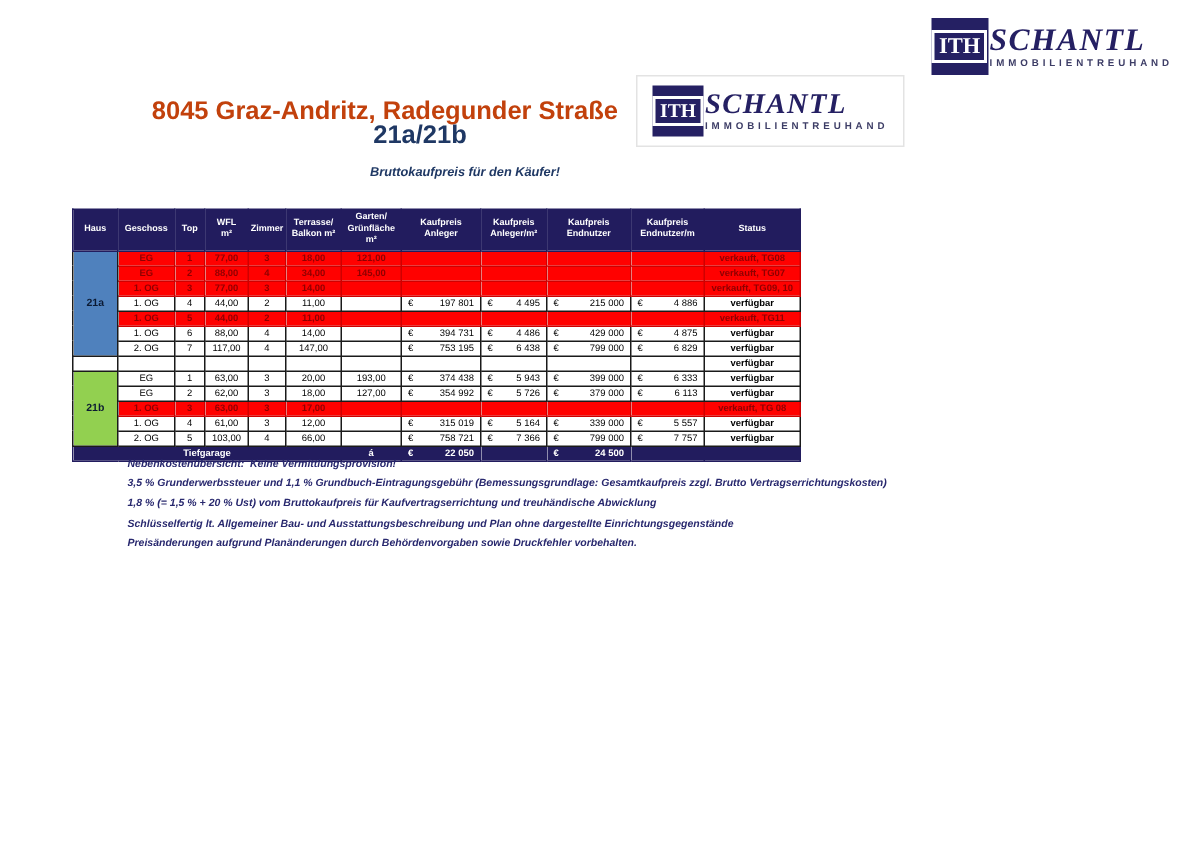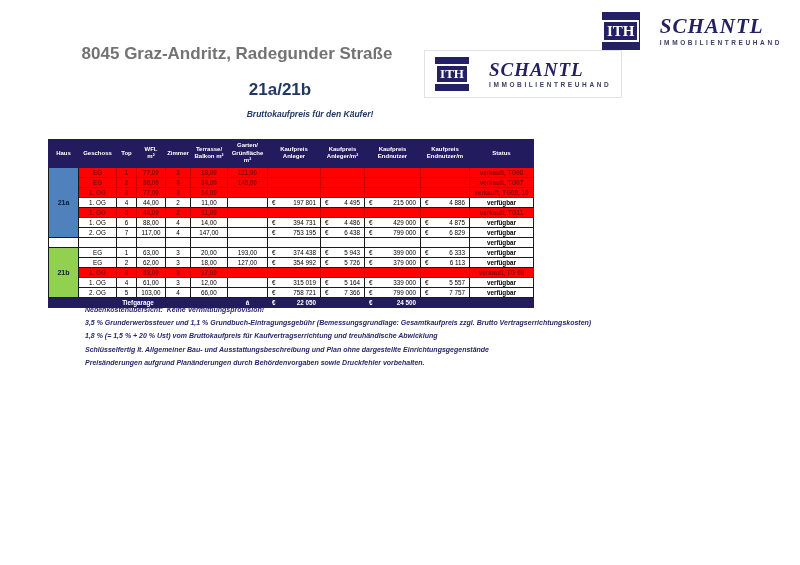--- a/index.html
+++ b/index.html
@@ -1,33 +1,33 @@
 <!DOCTYPE html>
 <html><head>
 <meta charset="utf-8">
 <style>
   html,body{margin:0;padding:0;}
   body{font-family:"Liberation Sans",sans-serif;background:#ffffff;}
   .page{position:relative;width:800px;height:565px;background:#fff;overflow:hidden;}
 
   
-  .logo{display:flex;align-items:center;gap:20px;}
+  .logo{display:flex;align-items:center;gap:1px;}
   .logo-top-right{position:absolute;top:12px;right:18px;}
   .logo-center{position:absolute;left:424px;top:50px;border:1px solid #e3e3e3;padding:6px 10px;background:#fff;}
   .logo-mark{background:#252063;color:#fff;display:flex;align-items:center;justify-content:center;}
   .logo-top-right .logo-mark{width:38px;height:38px;}
   .logo-center .logo-mark{width:34px;height:34px;}
   .logo-mark span{border:2px solid #fff;padding:0 3px;font-family:"Liberation Serif",serif;font-weight:bold;font-size:15px;line-height:18px;}
   .logo-center .logo-mark span{font-size:13px;line-height:16px;}
   .logo-name{font-family:"Liberation Serif",serif;font-weight:bold;color:#252063;font-size:21px;letter-spacing:1px;line-height:21px;font-style:italic;}
   .logo-center .logo-name{font-size:19px;line-height:19px;}
   .logo-tagline{color:#3d3d66;font-size:6.5px;letter-spacing:2.6px;margin-top:2px;font-weight:bold;}
 
   
-  .title-1{position:absolute;left:62px;top:44px;width:350px;text-align:center;color:#737373;font-size:17px;font-weight:bold;}
+  .title-1{position:absolute;left:62px;top:64px;width:350px;text-align:right;color:#c2410c;font-size:17px;font-weight:bold;}
   .title-2{position:absolute;left:180px;top:80px;width:200px;text-align:center;color:#1f3864;font-size:17px;font-weight:bold;}
   .subtitle{position:absolute;left:210px;top:109px;width:200px;text-align:center;color:#1f3864;font-size:8.5px;font-weight:bold;font-style:italic;}
 
   
   .price-table{position:absolute;left:48px;top:139px;border-collapse:collapse;table-layout:fixed;width:485px;}
   .price-table th{background:#221c5e;color:#fff;font-size:6px;font-weight:bold;text-align:center;vertical-align:middle;padding:2px 0;white-space:pre-line;line-height:1.25;border:1px solid #221c5e;}
   .price-table td{border:0.8px solid #1a1a1a;font-size:6.3px;height:9px;line-height:9px;padding:0 1px;text-align:center;color:#000;overflow:hidden;white-space:nowrap;}
   .price-table td.haus{font-weight:bold;font-size:7px;color:#0b1a33;border:0.8px solid #1a1a1a;}
   .price-table td.price{text-align:right;}
   .price-table td.price .pr{display:flex;justify-content:space-between;padding:0 3px;}

